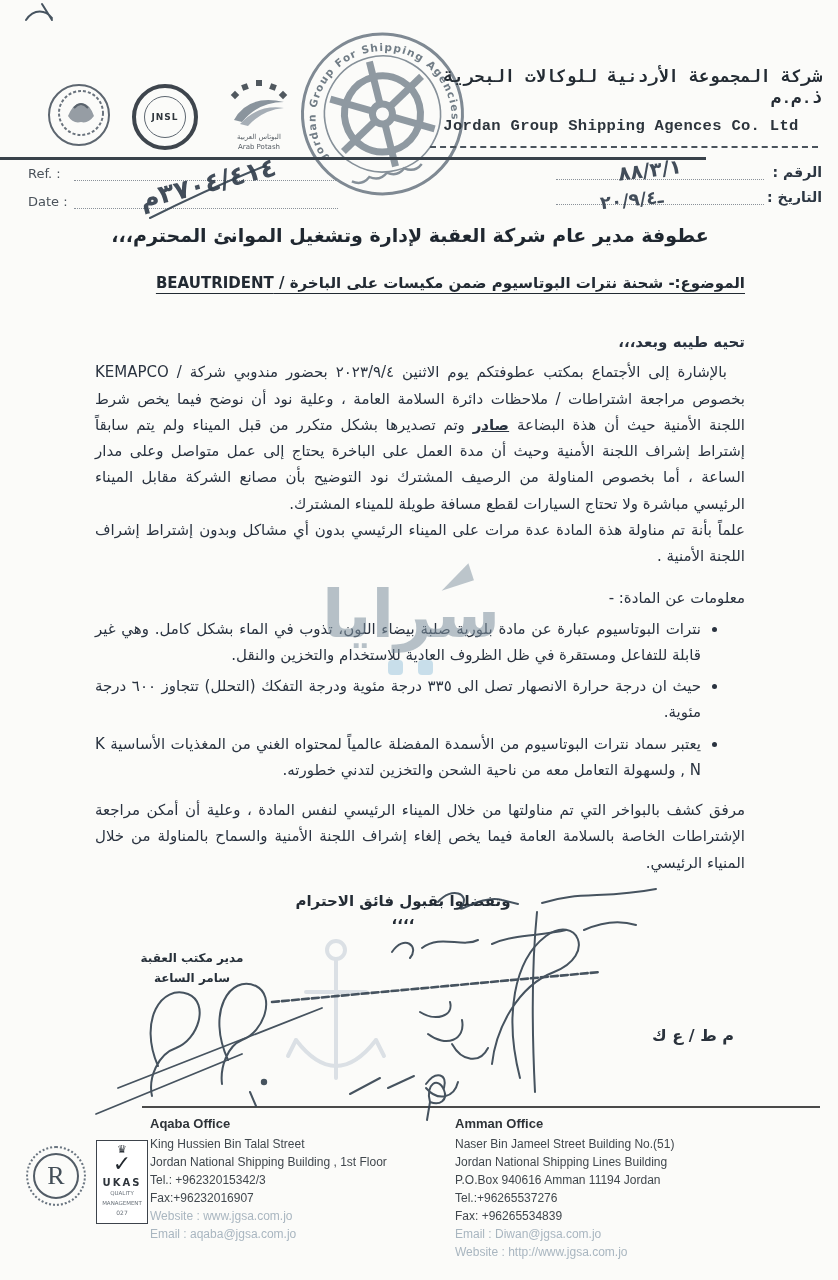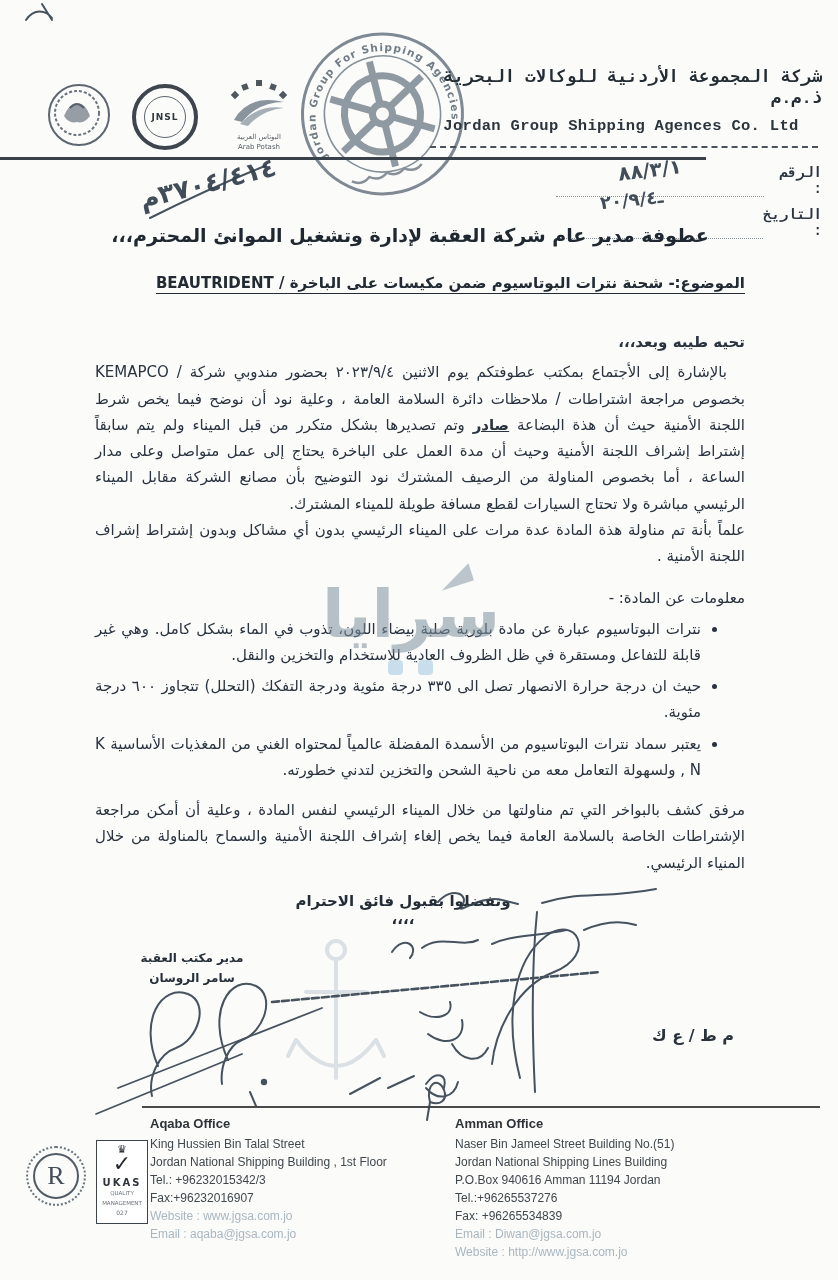--- a/index.html
+++ b/index.html
@@ -3,39 +3,39 @@
 <meta charset="utf-8">
 <style>
   html,body{margin:0;padding:0;background:#e9e9e7;}
   .page{
     position:relative;width:838px;height:1280px;margin:0 auto;
     background:#fbfbf9;overflow:hidden;
     font-family:"DejaVu Sans",sans-serif;color:#2a3340;
   }
   
   .logo-row{position:absolute;top:84px;left:48px;display:flex;gap:22px;align-items:flex-start;}
-  .logo-eagle,.logo-jnsl{width:58px;height:58px;border-radius:50%;}
+  .logo-eagle,.logo-jnsl{width:58px;height:58px;border-radius:50%;text-align:right;}
   .logo-eagle{border:2px solid #5d6670;position:relative;overflow:hidden;}
   .logo-jnsl{border:4px solid #3e454d;display:flex;align-items:center;justify-content:center;}
   .logo-jnsl .inner{width:40px;height:40px;border-radius:50%;border:1.5px solid #5d6670;
     display:flex;align-items:center;justify-content:center;font-size:9px;font-weight:bold;color:#30373e;letter-spacing:1px;}
   .logo-potash{width:78px;text-align:center;margin-top:-4px;}
   .logo-potash .caption{font-size:7px;color:#555c63;line-height:1.25;margin-top:1px;}
   .stamp{position:absolute;top:26px;left:296px;transform:rotate(-14deg);opacity:.88;}
   .company-names{position:absolute;top:66px;left:420px;width:402px;text-align:right;direction:rtl;font-family:Liberation Mono, monospace;}
   .company-ar{font-size:17px;font-weight:bold;color:#232b33;padding-left:6px;}
   .company-en{direction:ltr;font-size:15.5px;font-weight:bold;color:#2c343c;text-align:center;margin-top:9px;letter-spacing:.3px;}
   .dash-line{position:absolute;top:146px;left:430px;width:388px;border-top:2px dashed #4a535c;}
   .divider{position:absolute;top:157px;left:0;width:706px;border-top:3px solid #39424b;}
   
   .ref-left{position:absolute;top:166px;left:28px;width:310px;font-size:13px;color:#4a525a;}
   .ref-left .row{display:flex;align-items:flex-end;margin-bottom:13px;}
   .ref-left .lbl{flex:0 0 46px;}
   .ref-left .dotline{flex:1;border-bottom:1.5px dotted #8a9199;height:14px;}
-  .ref-right{position:absolute;top:164px;left:556px;width:266px;direction:rtl;font-size:14px;color:#2d3743;font-family:Liberation Mono, monospace;}
+  .ref-right{position:absolute;top:164px;left:556px;width:266px;direction:rtl;font-size:14px;color:#2d3743;}
   .ref-right .row{display:flex;align-items:flex-end;margin-bottom:9px;}
   .ref-right .lbl{flex:0 0 58px;font-weight:bold;}
   .ref-right .dotline{flex:1;border-bottom:1.5px dotted #8a9199;height:15px;}
   .hw{position:absolute;color:#2f3b49;font-weight:bold;opacity:.9;white-space:nowrap;}
   .hw-ref{top:168px;left:138px;font-size:26px;transform:rotate(-14deg);letter-spacing:3px;}
   .hw-number{top:158px;left:618px;font-size:20px;transform:rotate(-7deg);letter-spacing:4px;}
   .hw-date{top:189px;left:600px;font-size:18px;transform:rotate(-6deg);letter-spacing:3px;}
   
   .addressee{position:absolute;top:224px;left:60px;width:700px;text-align:center;direction:rtl;
     font-size:19px;font-weight:bold;color:#1f2730;}
@@ -138,20 +138,30 @@
     <path d="M40,146 q9,7 18,0 q9,7 18,0 q9,7 18,0 q9,7 18,0" fill="none" stroke="#76828c" stroke-width="2.4"></path>
   </svg>
 
   <div class="company-names">
     <div class="company-ar">شركة المجموعة الأردنية للوكالات البحرية ذ.م.م</div>
     <div class="company-en">Jordan Group Shipping Agences Co. Ltd</div>
   </div>
   <div class="dash-line"></div>
   <div class="divider"></div>
 
+  <div class="ref-left">
+    <div class="row">
+      <span class="lbl">Ref. :</span>
+      <span class="dotline"></span>
+    </div>
+    <div class="row">
+      <span class="lbl">Date :</span>
+      <span class="dotline"></span>
+    </div>
+  </div>
   <div class="ref-right">
     <div class="row">
       <span class="lbl">الرقم :</span>
       <span class="dotline"></span>
     </div>
     <div class="row">
       <span class="lbl">التاريخ :</span>
       <span class="dotline"></span>
     </div>
   </div>
@@ -179,21 +189,21 @@
     <div class="wm-text">سرايا</div>
     <div class="wm-dot d1"></div>
     <div class="wm-dot d2"></div>
     <div class="wm-bird"></div>
   </div>
 
   <div class="salutation">وتفضلوا بقبول فائق الاحترام ،،،،</div>
 
   <div class="sign-block">
     <div>مدير مكتب العقبة</div>
-    <div>سامر الروسان</div>
+    <div>سامر الساعة</div>
   </div>
 
   <div class="typed-initials">م ط / ع ك</div>
 
   <svg class="ink-overlay" width="838" height="1280" viewBox="0 0 838 1280">
 
     <g stroke="#c6cfd8" stroke-width="4" fill="none" opacity=".6" stroke-linecap="round">
       <circle cx="336" cy="950" r="9"></circle>
       <line x1="336" y1="959" x2="336" y2="1078"></line>
       <line x1="306" y1="992" x2="366" y2="992"></line>

